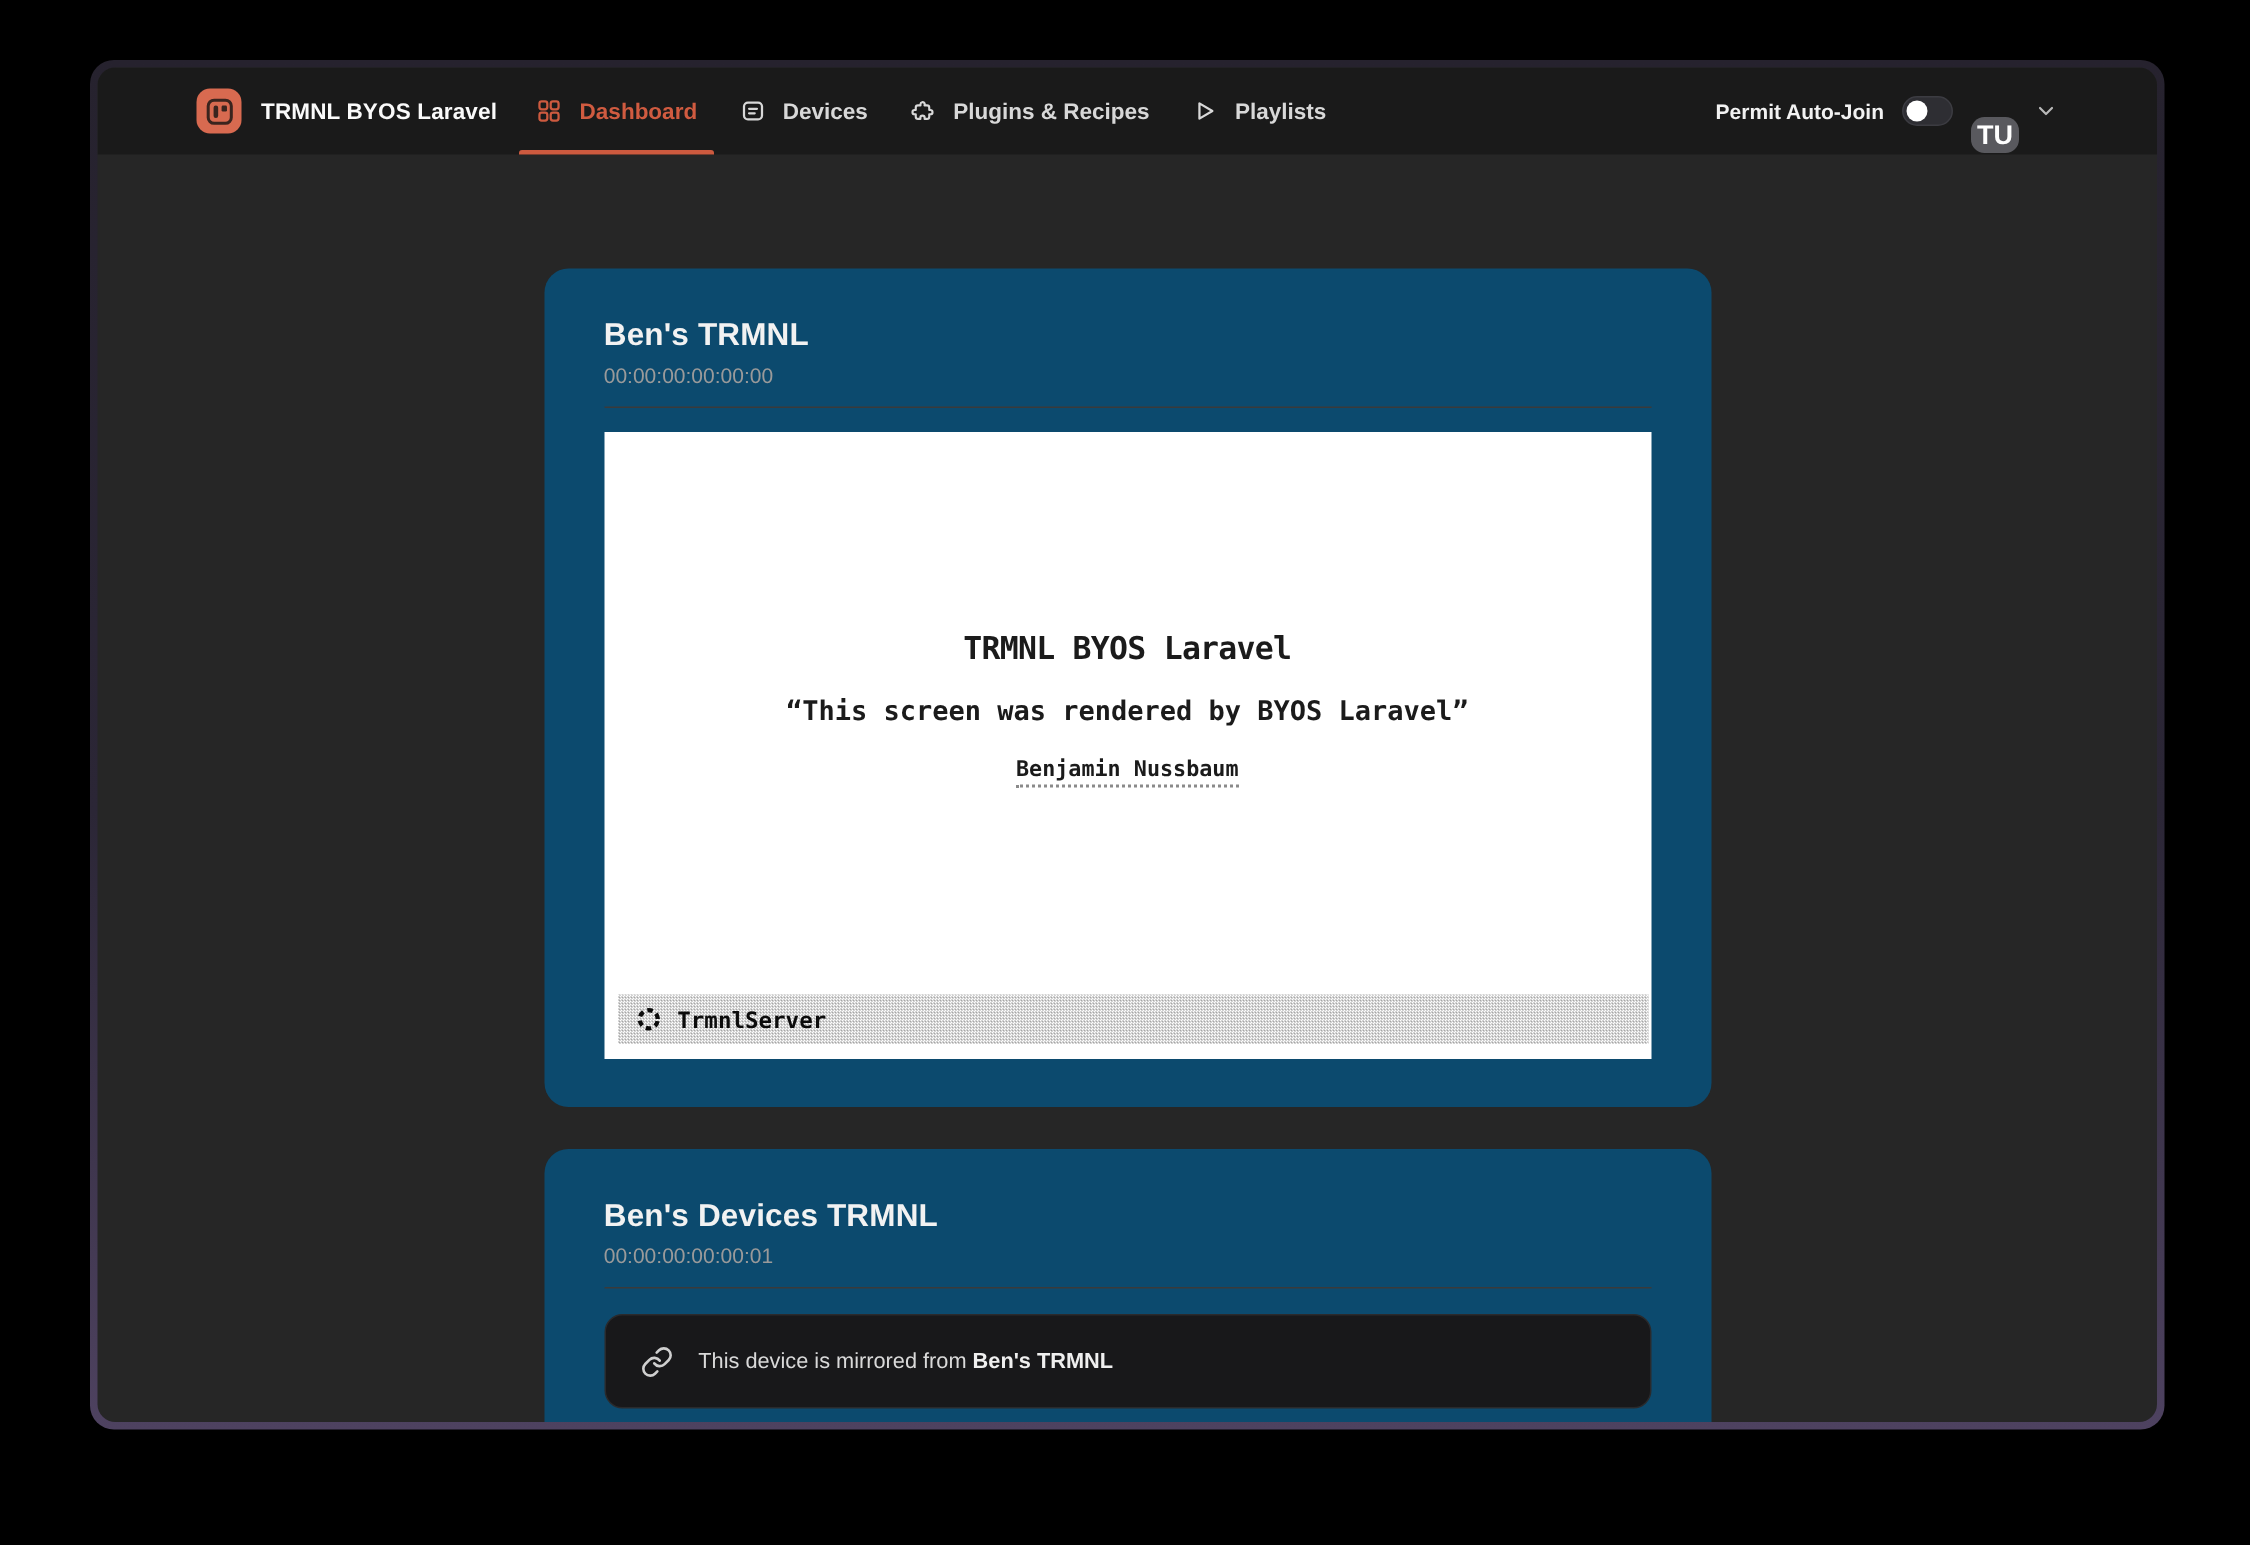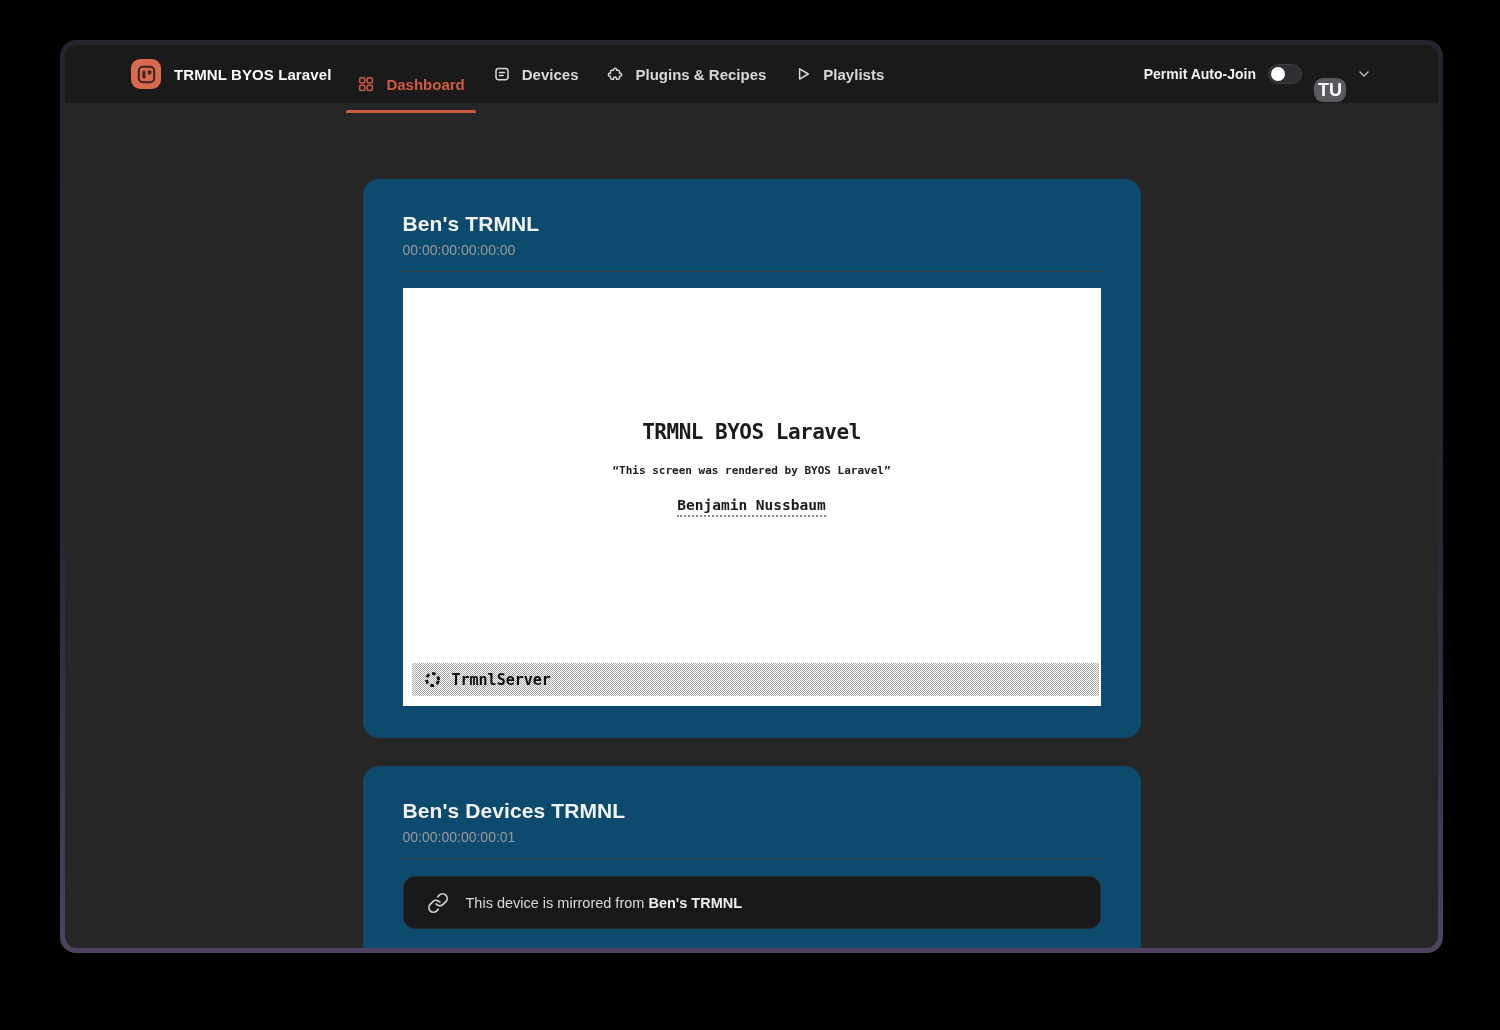--- a/index.html
+++ b/index.html
@@ -34,21 +34,21 @@
     letter-spacing:.1px; white-space:nowrap;
   }
   nav { display:flex; align-items:stretch; height:58px; margin-left:12px; }
   .tab {
     position:relative; display:flex; align-items:center; gap:11px;
     padding:0 11px; margin:0 3px; height:58px; cursor:pointer;
     font-size:15px; font-weight:600; color:#d8d8d8; text-decoration:none;
     white-space:nowrap;
   }
   .tab .tab-icon { display:flex; align-items:center; }
-  .tab.active { color:#d05b40;margin-top:10px; }
+  .tab.active { color:#d05b40; }
   .tab.active::after {
     content:''; position:absolute; left:0; right:0; bottom:0; height:3px;
     background:#cd5a3f; border-radius:2px 2px 0 0;
   }
   .spacer { flex:1; }
 
   .permit-label { font-size:14px; font-weight:700; color:#f2f2f2; margin-right:12px; white-space:nowrap; }
   .toggle {
     width:34px; height:20px; border-radius:10px; background:#2e2e33;
     border:1px solid #3c3c42; position:relative; cursor:pointer; flex:0 0 auto;
@@ -85,38 +85,38 @@
   .screen {
     position:relative; margin-top:16px; width:698px; height:418px;
     background:#ffffff; color:#111;
     font-family:"DejaVu Sans Mono", monospace;
     display:flex; flex-direction:column; align-items:center;
   }
   .screen-title {
     margin-top:132px; font-size:21px; font-weight:700; letter-spacing:-0.5px;
     color:#1b1b1b;
   }
-  .screen-quote { margin-top:20px; font-size:11px; font-weight:700; color:#1b1b1b; }
+  .screen-quote { margin-top:20px; font-size:18px; font-weight:700; color:#1b1b1b; }
   .screen-author {
     margin-top:20px; font-size:14.5px; font-weight:700; color:#1b1b1b;
     border-bottom:2px dotted #8a8a8a; padding-bottom:2px;
   }
   .screen-statusbar {
     position:absolute; left:9px; right:2px; bottom:10px; height:33px;
     background-color:#fff;
     background-image:conic-gradient(#a6a6a6 25%, transparent 25% 50%, #a6a6a6 50% 75%, transparent 75%);
     background-size:2px 2px;
     display:flex; align-items:center; gap:10px; padding:0 11px;
   }
   .screen-statusbar .status-label { font-size:15px; font-weight:700; color:#0c0c0c; }
   .spinner { display:flex; align-items:center; }
 
   
   .mirror-box {
-    margin-top:17px; height:53px; border-radius:12px;
+    margin-top:17px; height:63px; border-radius:12px;
     background:#18181a; border:1px solid #2a2a2c;
     display:flex; align-items:center; gap:17px; padding:0 23px;
   }
   .mirror-text { font-size:14.5px; color:#d9d9d9; }
   .mirror-text strong { color:#efefef; font-weight:700; }
 </style>
 </head>
 <body>
 
 <div class="stage">

